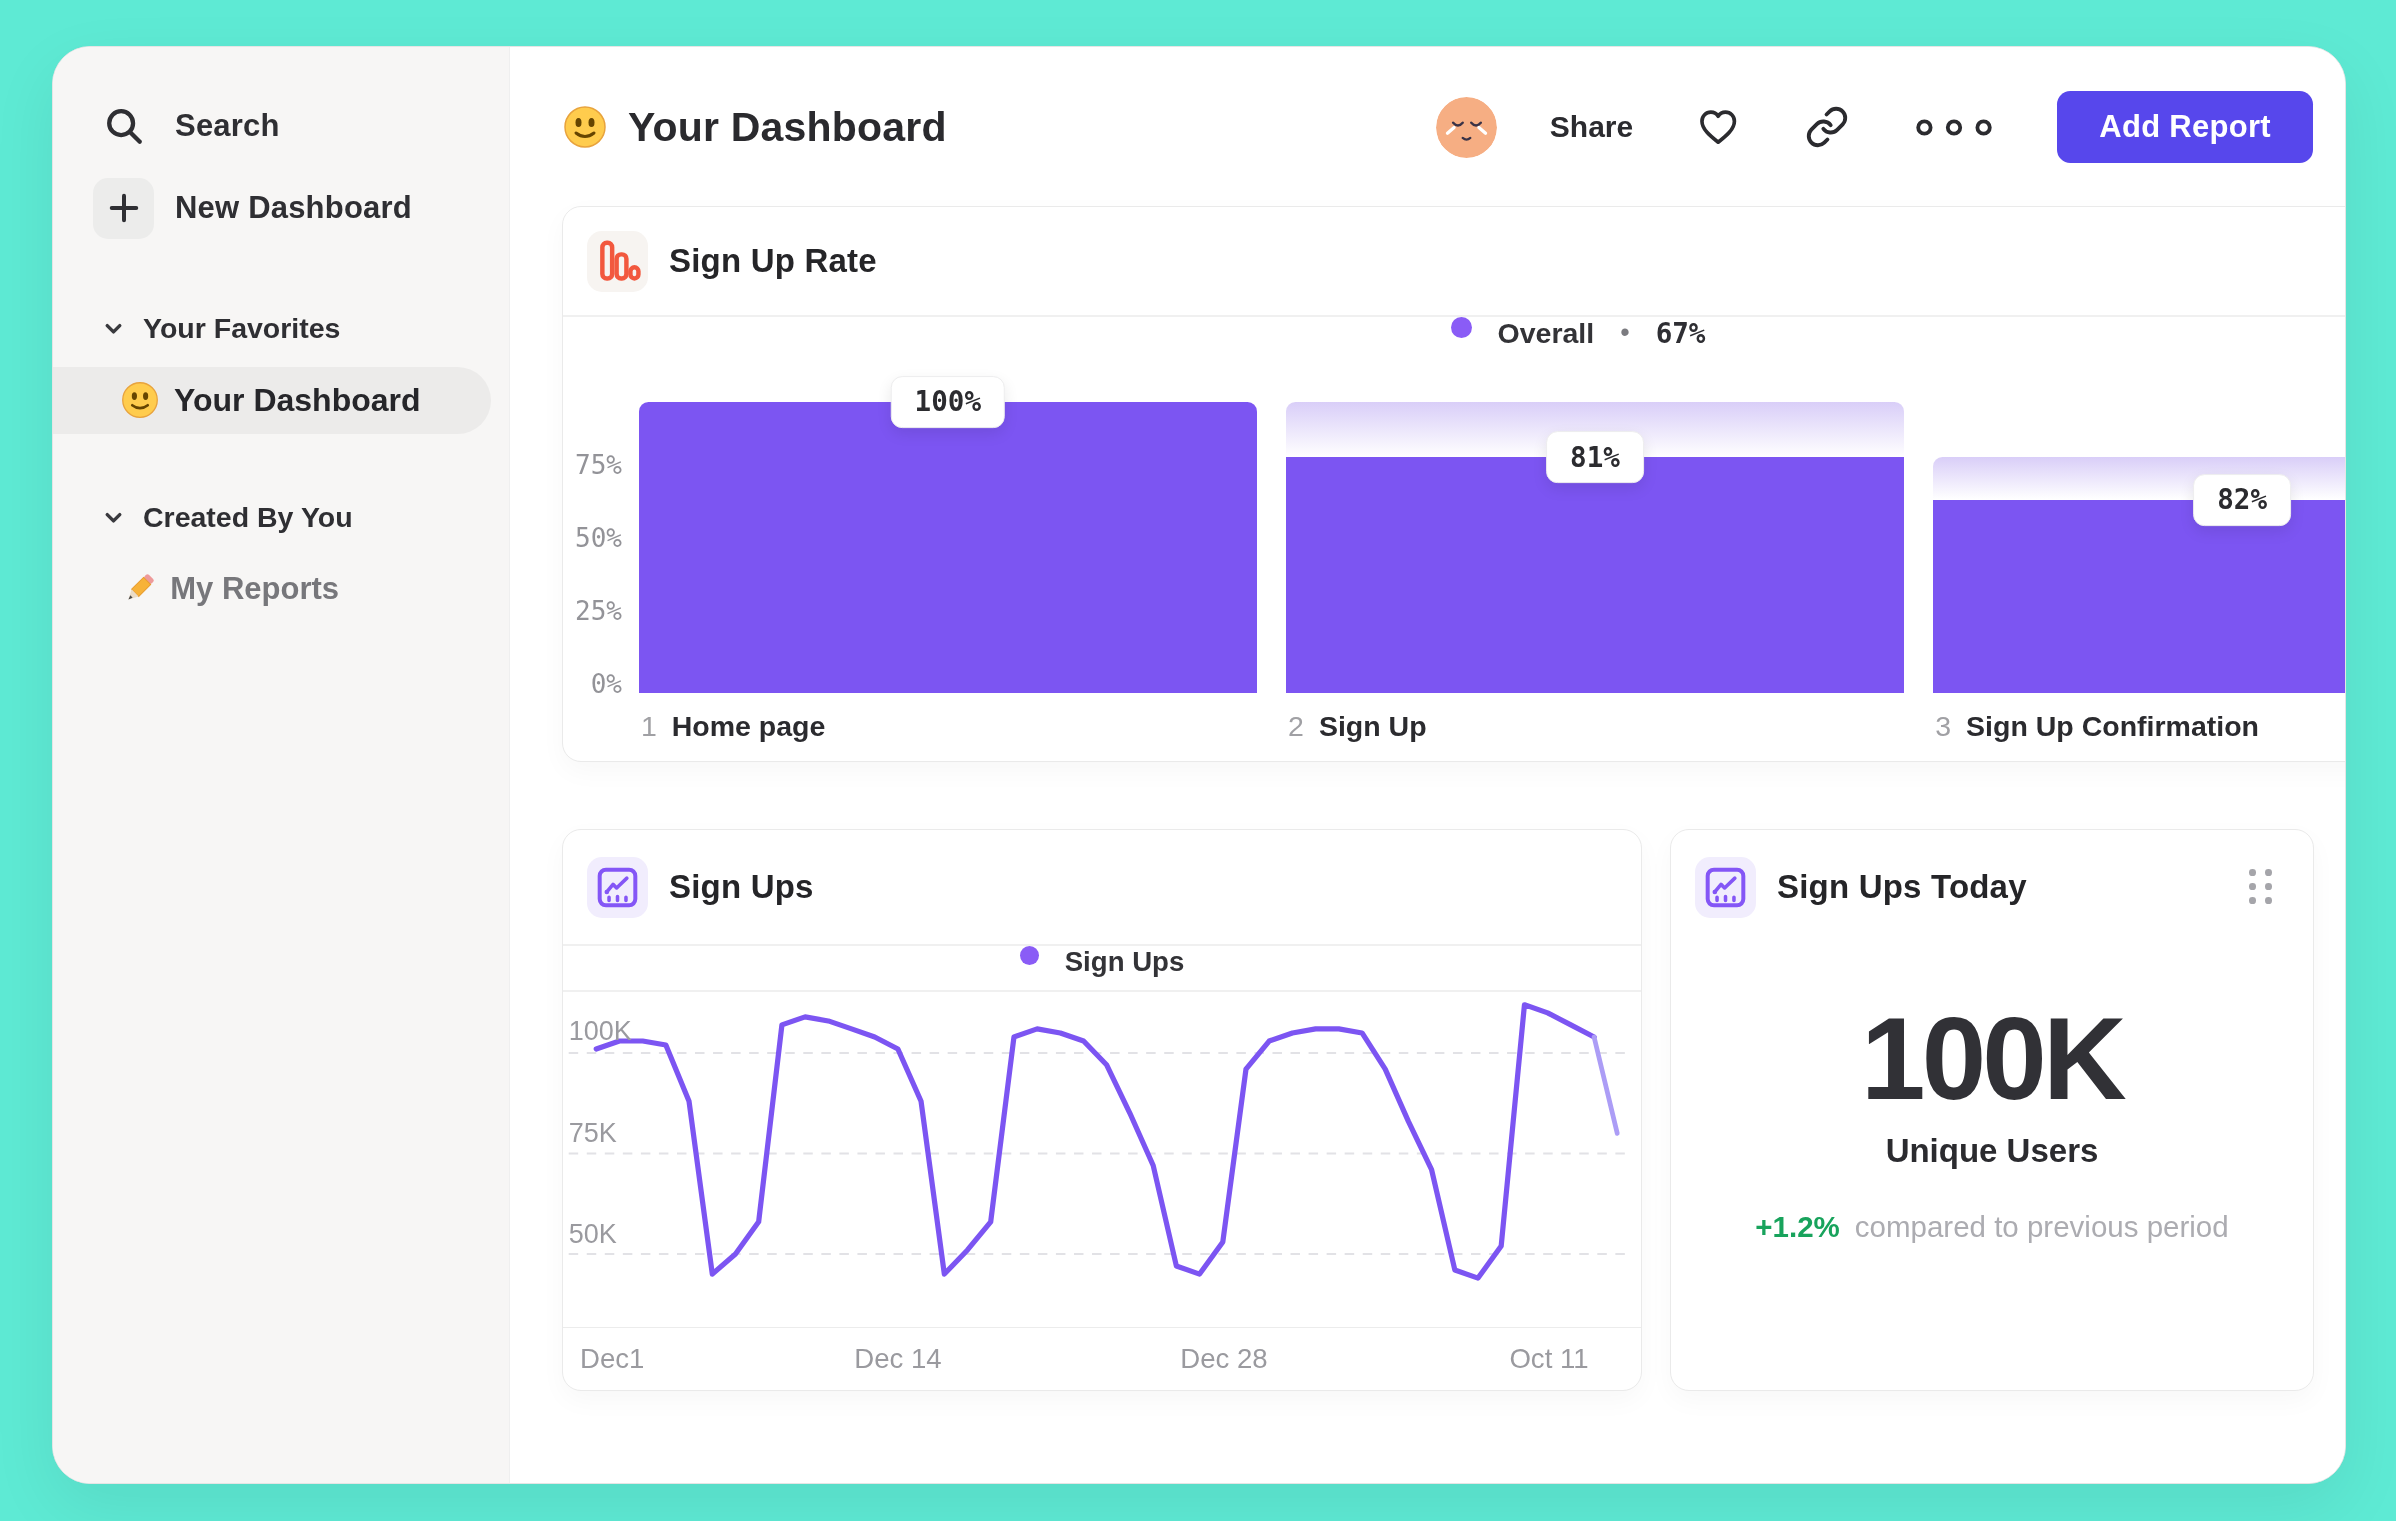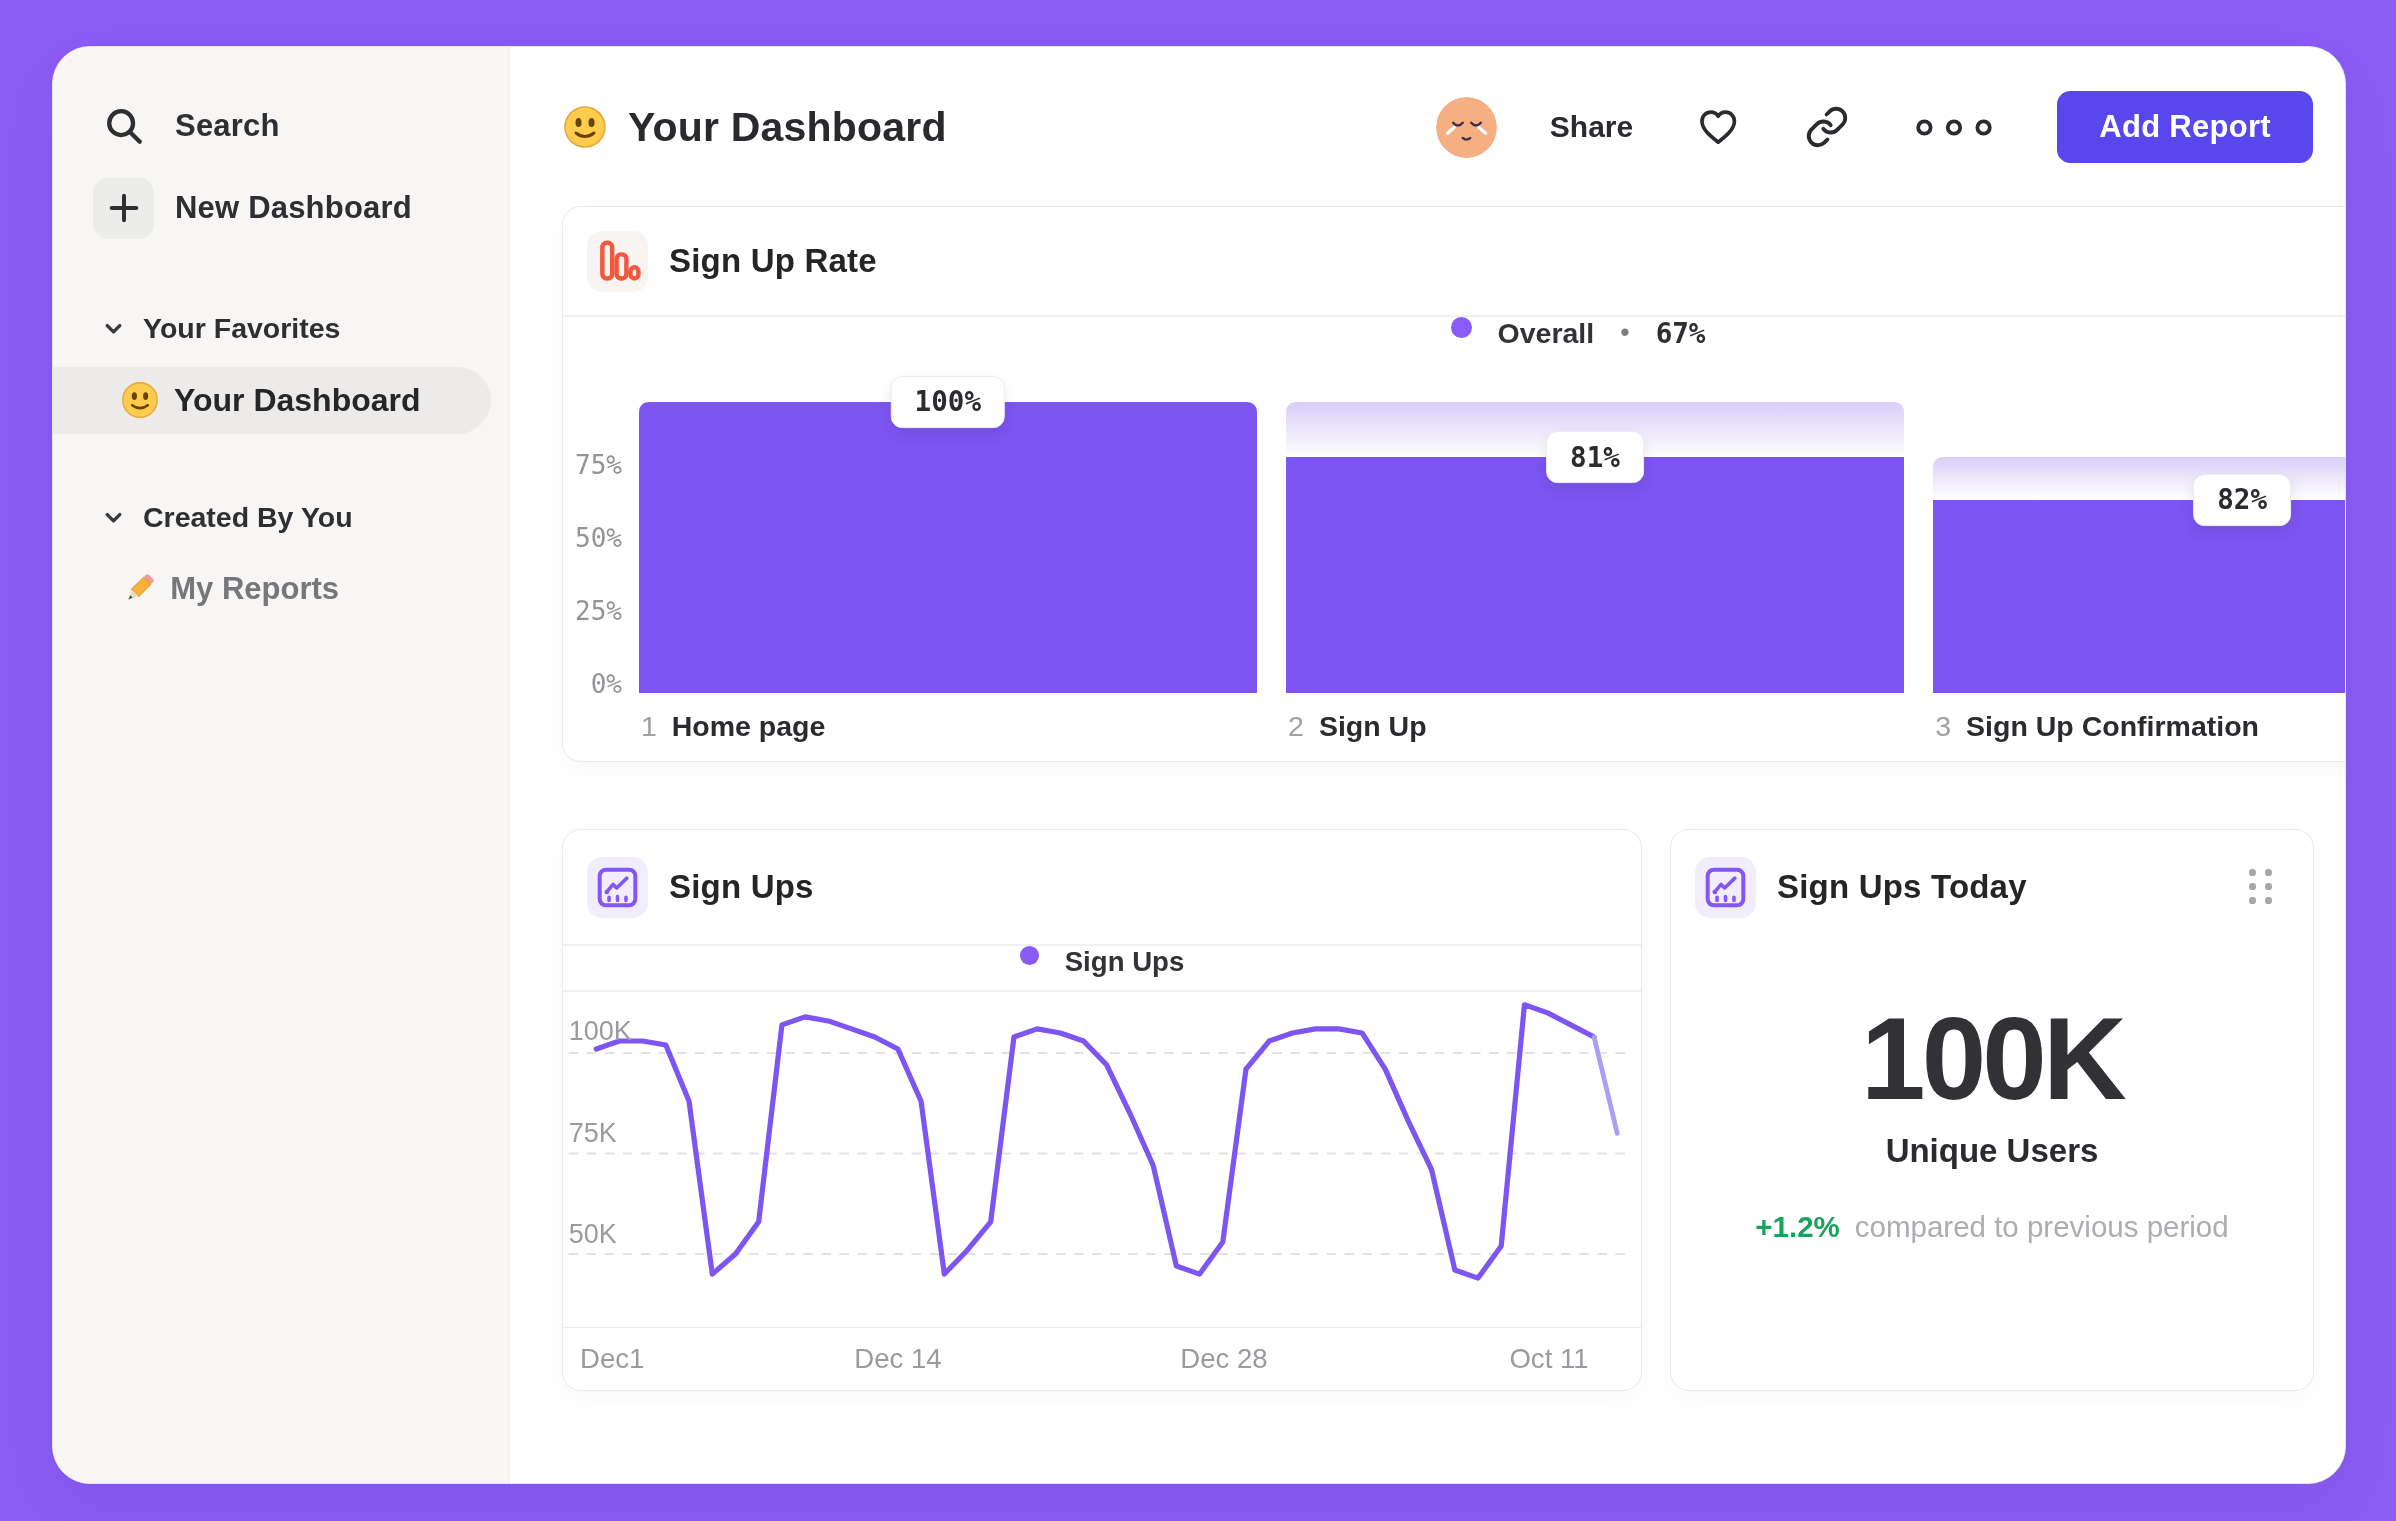--- a/index.html
+++ b/index.html
@@ -4,21 +4,21 @@
 <style>
   :root{
     --purple:#7C55F2; --purple-dot:#8A5CF6; --btn:#5747EC; --orange:#F2583E;
     --green:#18A35C; --ink:#2E2E33; --ink-soft:#3A3A3E; --gray:#8E8E93;
     --gray-lt:#9B9BA0; --sidebar:#F7F6F5; --pill:#ECEBEA; --card-border:#EAEAEA;
     --divider:#F0F0F0; --grid:#E2E2E6; --badge-border:#EDEDEE;
   }
   *{margin:0;padding:0;box-sizing:border-box;}
   html,body{background:#fff;}
   body{font-family:"Liberation Sans",sans-serif;color:var(--ink);}
-  .page{position:relative;width:2397px;height:1522px;background:#8b5cf6;overflow:hidden;}
+  .page{position:relative;width:2397px;height:1522px;background:#5eead4;overflow:hidden;}
   .app-window{position:absolute;left:52px;top:46px;width:2294px;height:1438px;background:#fff;
     border:1.9px solid #E5E5E5;border-radius:38px;box-shadow:0 23px 67px rgba(0,0,0,.07);
     overflow:hidden;display:flex;}
   
   .sidebar{width:457px;flex:0 0 457px;background:var(--sidebar);border-right:1px solid #EFEFEF;padding-top:38px;}
   .nav-item{height:82px;display:flex;align-items:center;gap:21px;padding-left:40px;cursor:pointer;}
   .icon-box{width:61px;height:61px;display:flex;align-items:center;justify-content:center;flex:0 0 61px;}
   .icon-box.boxed{background:#ECECEB;border-radius:15px;}
   .nav-label{font-size:31px;font-weight:600;color:#2F2F33;letter-spacing:0.2px;}
   .section-head{margin-top:49px;height:61px;display:flex;align-items:center;gap:17px;padding-left:48px;cursor:pointer;}

